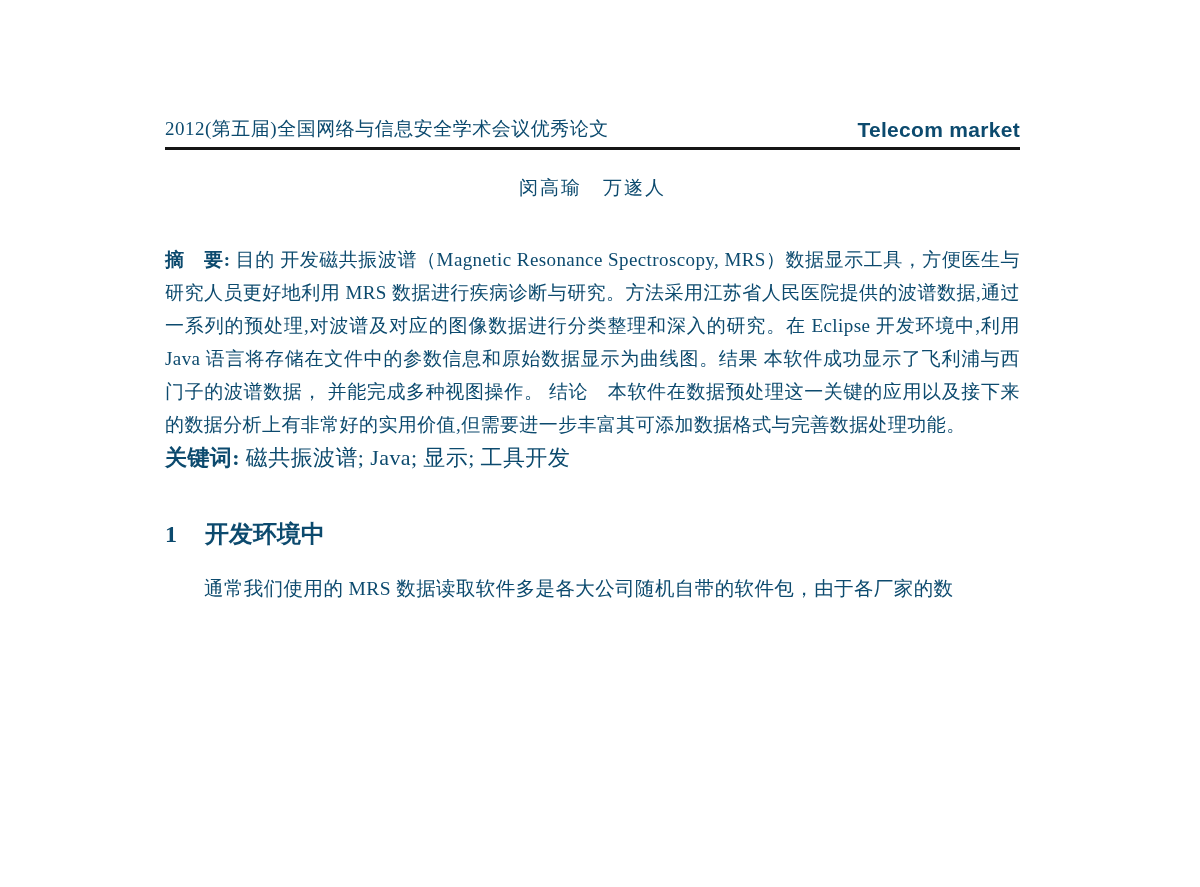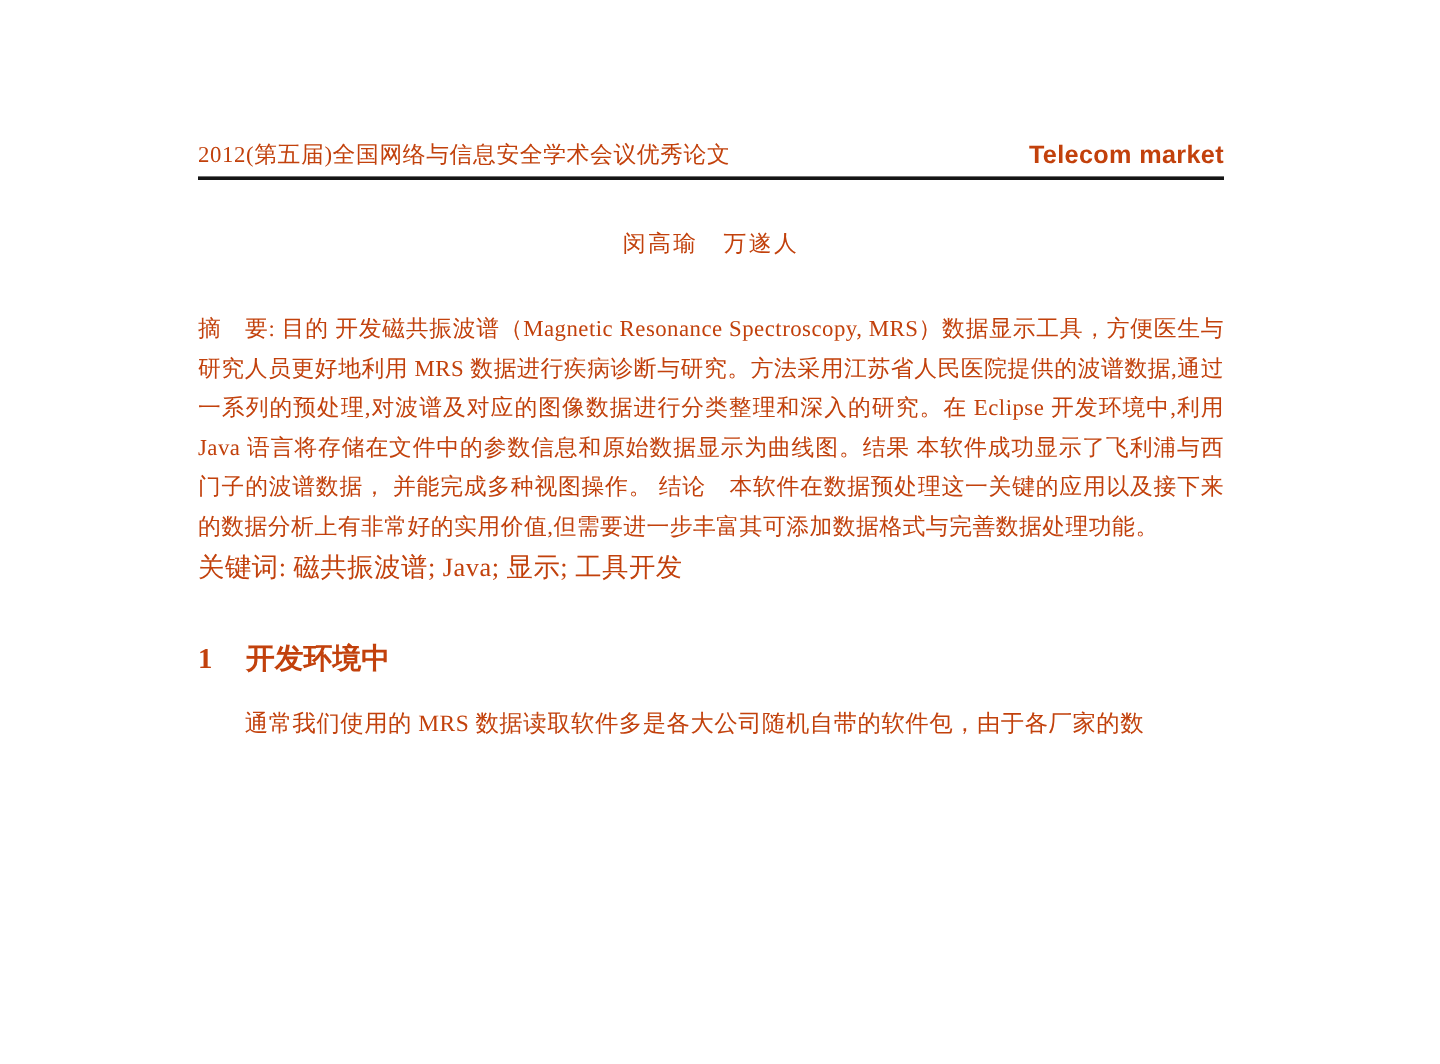--- a/index.html
+++ b/index.html
@@ -8,21 +8,21 @@
     background: #ffffff;
   }
   .page {
     position: relative;
     width: 1200px;
     height: 887px;
     box-sizing: border-box;
     background: #ffffff;
     padding: 116px 180px 0 165px;
     overflow: hidden;
-    color: #c2410c;
+    color: #0c4a6e;
     font-family: "Liberation Serif", "DejaVu Serif", serif;
   }
   .header {
     display: flex;
     justify-content: space-between;
     align-items: flex-end;
     border-bottom: 3px solid #151515;
     padding-bottom: 5px;
   }
   .header-left {
@@ -36,21 +36,21 @@
     letter-spacing: 0.3px;
   }
   .title {
     margin: 64px 0 0 0;
     text-align: center;
     font-size: 31px;
     font-weight: bold;
     letter-spacing: 1px;
   }
   .authors {
-    margin-top: 40px;
+    margin-top: 25px;
     text-align: center;
     font-size: 19px;
     letter-spacing: 2px;
   }
   .affiliation {
     margin-top: 14px;
     text-align: center;
     font-size: 15px;
     letter-spacing: 1px;
   }
@@ -61,21 +61,21 @@
     text-align: justify;
     letter-spacing: 0.4px;
   }
   .keywords {
     margin: 0;
     font-size: 22px;
     line-height: 33px;
     letter-spacing: 0.4px;
   }
   .bold {
-    font-weight: normal;
+    font-weight: bold;
   }
   .section {
     margin: 44px 0 20px 0;
     font-size: 24px;
     font-weight: bold;
   }
   .section .sec-num {
     margin-right: 28px;
   }
   .body {

